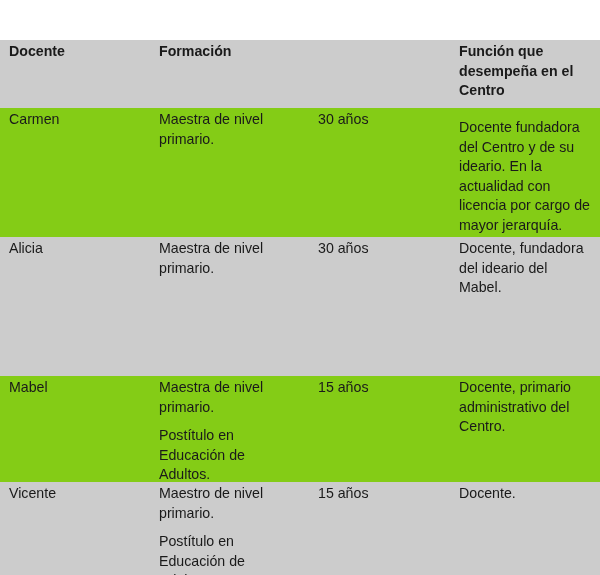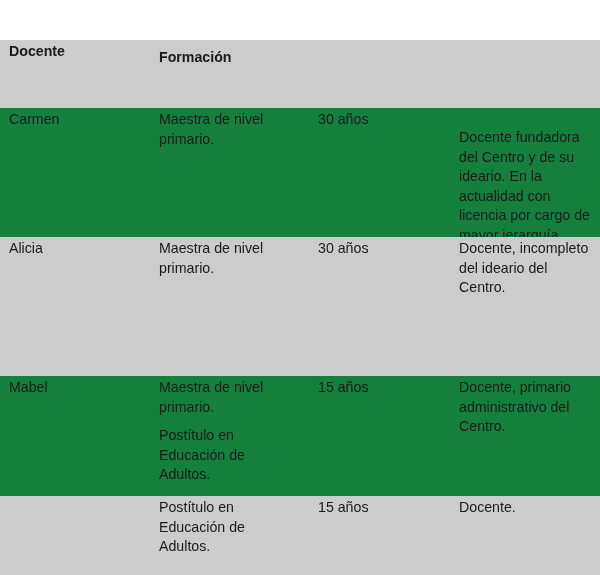--- a/index.html
+++ b/index.html
@@ -4,70 +4,73 @@
   <style>
     html, body { margin: 0; padding: 0; background: #ffffff; }
     body {
       width: 600px; height: 575px; overflow: hidden;
       font-family: "Liberation Sans", "DejaVu Sans", sans-serif;
       font-size: 14.2px; color: #1a1a1a;
     }
     .table { position: relative; width: 600px; margin-top: 40px; }
     .row { position: relative; width: 600px; box-sizing: border-box; }
     .row.shaded { background: #cccccc; }
-    .row.plain { background: #15803d; }
+    .row.plain { background: #84cc16; }
     .cell { position: absolute; top: 0; line-height: 19.6px; }
     .c1 { left: 9px; width: 140px; }
     .c2 { left: 159px; width: 140px; }
     .c3 { left: 305px; width: 140px; }
     .c3.val { left: 318px; width: 112px; text-align: left; }
     .c4 { left: 459px; width: 140px; }
     .hdr { font-weight: bold; }
     .para { display: block; }
     .para + .para { margin-top: 9px; }
   </style>
 </head>
 <body>
 
 <div class="table">
 
   <div class="row shaded" style="height:68px;">
     <div class="cell c1 hdr" style="top:2px;">Docente</div>
-    <div class="cell c2 hdr" style="top:8px;">Formación</div>
+    <div class="cell c2 hdr" style="top:2px;">Formación</div>
+    <div class="cell c4 hdr" style="top:2px; width:130px;">Función que desempeña en el Centro</div>
   </div>
 
   <div class="row plain" style="height:129px;">
     <div class="cell c1" style="top:2px;">Carmen</div>
     <div class="cell c2" style="top:2px; width:120px;">
       <span class="para">Maestra de nivel primario.</span>
     </div>
     <div class="cell c3 val" style="top:2px;">30 años</div>
-    <div class="cell c4" style="top:20px; width:140px;">Docente fundadora del Centro y de su ideario. En la actualidad con licencia por cargo de mayor jerarquía.</div>
+    <div class="cell c4" style="top:10px; width:140px;">Docente fundadora del Centro y de su ideario. En la actualidad con licencia por cargo de mayor jerarquía.</div>
   </div>
 
   <div class="row shaded" style="height:139px;">
     <div class="cell c1" style="top:2px;">Alicia</div>
     <div class="cell c2" style="top:2px; width:128px;">
       <span class="para">Maestra de nivel primario.</span>
     </div>
     <div class="cell c3 val" style="top:2px;">30 años</div>
-    <div class="cell c4" style="top:2px; width:130px;">Docente, incompleto del ideario del Centro.</div>
+    <div class="cell c4" style="top:2px; width:130px;">Docente, fundadora del ideario del Mabel.</div>
   </div>
 
-  <div class="row plain" style="height:120px;">
+  <div class="row plain" style="height:106px;">
     <div class="cell c1" style="top:2px;">Mabel</div>
     <div class="cell c2" style="top:2px; width:120px;">
       <span class="para">Maestra de nivel primario.</span>
       <span class="para">Postítulo en Educación de Adultos.</span>
     </div>
     <div class="cell c3 val" style="top:2px;">15 años</div>
     <div class="cell c4" style="top:2px; width:140px;">Docente, primario administrativo del Centro.</div>
   </div>
 
   <div class="row shaded" style="height:120px;">
+    <div class="cell c1" style="top:2px;">Vicente</div>
     <div class="cell c2" style="top:2px; width:120px;">
+      <span class="para">Maestro de nivel primario.</span>
       <span class="para">Postítulo en Educación de Adultos.</span>
     </div>
     <div class="cell c3 val" style="top:2px;">15 años</div>
     <div class="cell c4" style="top:2px;">Docente.</div>
   </div>
 
 </div>
 
 </body></html>

